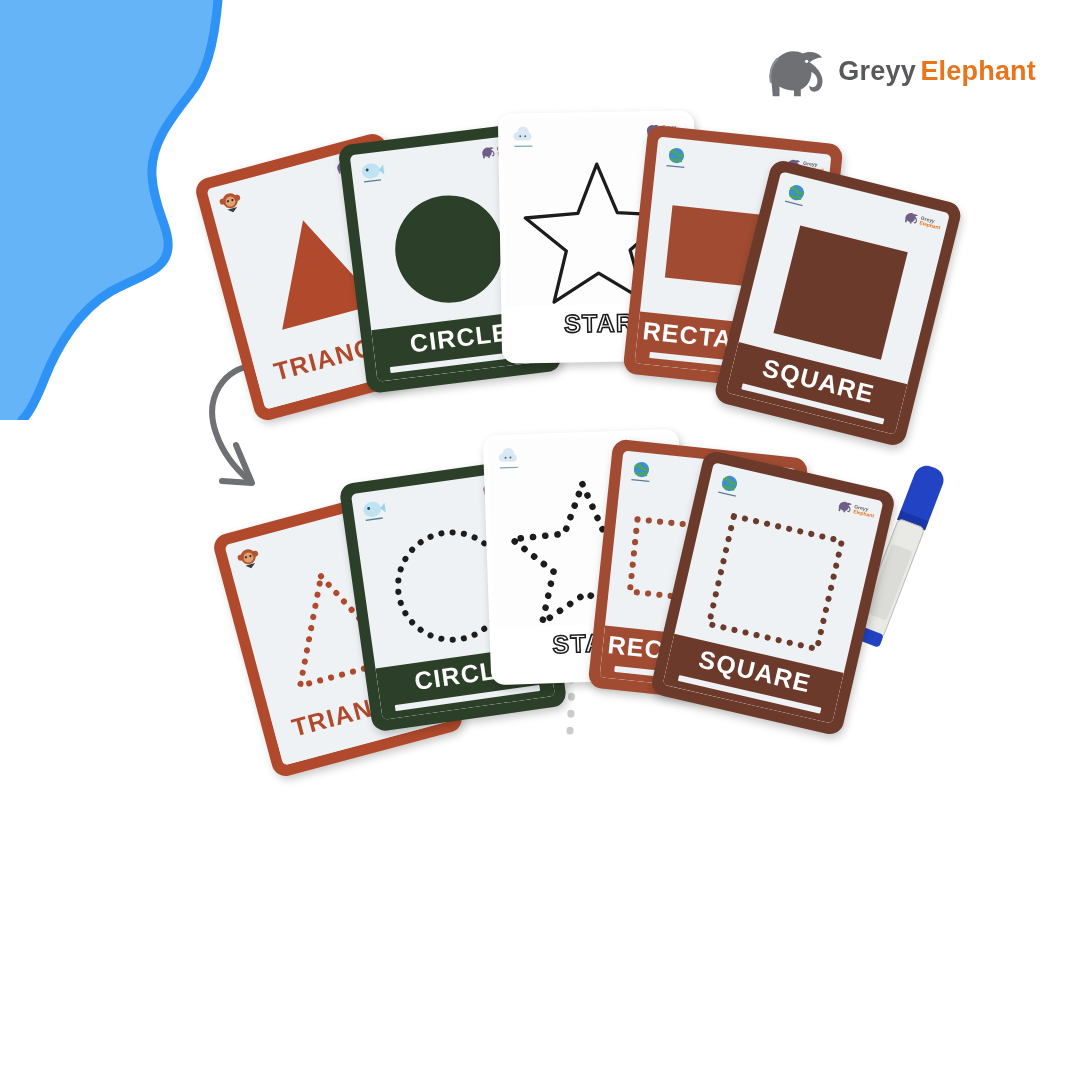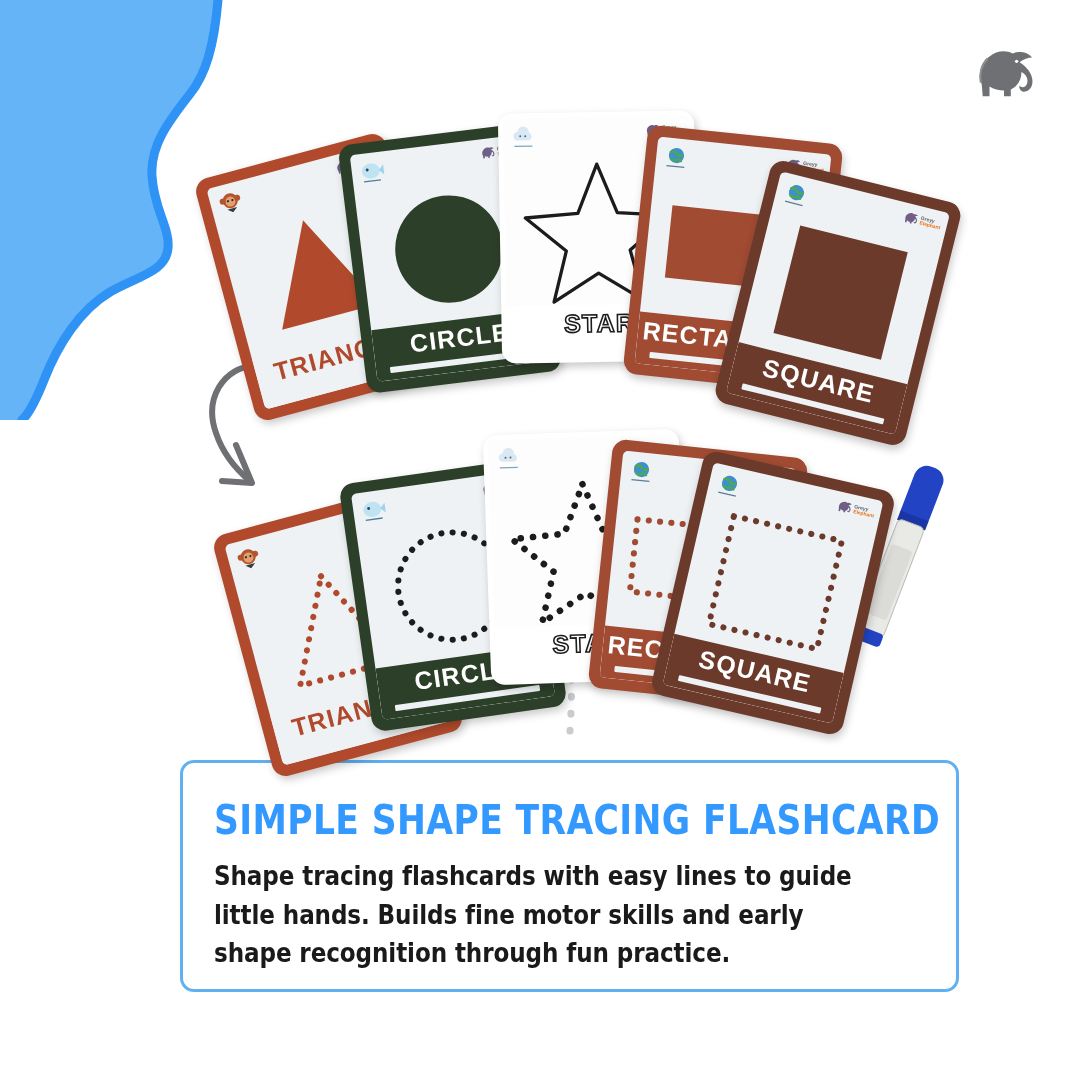--- a/index.html
+++ b/index.html
@@ -137,20 +137,24 @@
       <svg class="brand-mark" viewBox="0 0 64 58" aria-hidden="true">
         <path d="M16,14 C7,20 4,32 8,43 L9,55 L16,55 L16,45 C20,48 26,49 31,49
                  L31,55 L38,55 L38,48 C45,45 49,38 49,30 C53,32 56,36 55,41
                  C54,46 49,47 47,44 C46,47 49,52 54,50 C60,48 62,40 59,33
                  C56,26 50,22 47,20 C51,17 56,15 60,15 C55,9 46,8 40,11
                  C33,7 23,8 16,14 Z" fill="#6f7073"></path>
         <path d="M14,16 C8,22 5,32 7,41" fill="none" stroke="#8d8e91" stroke-width="2.2"></path>
         <circle cx="44" cy="19" r="1.7" fill="#ffffff"></circle>
       </svg>
     </span>
+    <span class="brand-text">
+      <span class="brand-line1">Greyy</span>
+      <span class="brand-line2">Elephant</span>
+    </span>
   </div>
 
   <div class="cards" id="cards">
       <div class="card" style="left: 222px; top: 152px; transform: rotate(-15deg); background: rgb(177, 74, 44); z-index: 10;">
         <div class="inner" style="background:#eef2f4">
           <span class="badge-left"><svg viewBox="0 0 26 26">
               <circle cx="13" cy="11" r="7.5" fill="#b4552f"></circle>
       <circle cx="13" cy="12" r="5" fill="#e0a06f"></circle>
       <circle cx="5.5" cy="10" r="3" fill="#b4552f"></circle>
               <circle cx="20.5" cy="10" r="3" fill="#b4552f"></circle>
@@ -455,18 +459,14 @@
         <rect x="44" y="6" width="30" height="64" rx="13" fill="#2244c4"></rect>
         <rect x="44" y="58" width="30" height="10" fill="#1a36a6"></rect>
         <rect x="45" y="66" width="28" height="118" rx="5" fill="#e9e9e6"></rect>
         <rect x="45" y="66" width="28" height="118" rx="5" fill="none" stroke="#bdbdb8" stroke-width="1"></rect>
         <rect x="48" y="92" width="22" height="74" rx="3" fill="#d6d7d3" opacity=".75"></rect>
         <rect x="45" y="180" width="28" height="14" rx="4" fill="#2244c4"></rect>
       </g>
     </svg>
   </div>
 
-  <div class="panel">
-    <h1>SIMPLE SHAPE TRACING FLASHCARD</h1>
-    <p>Shape tracing flashcards with easy lines to guide little hands. Builds fine motor skills and early shape recognition through fun practice.</p>
-  </div>
 
 </div>
 
 </body></html>

